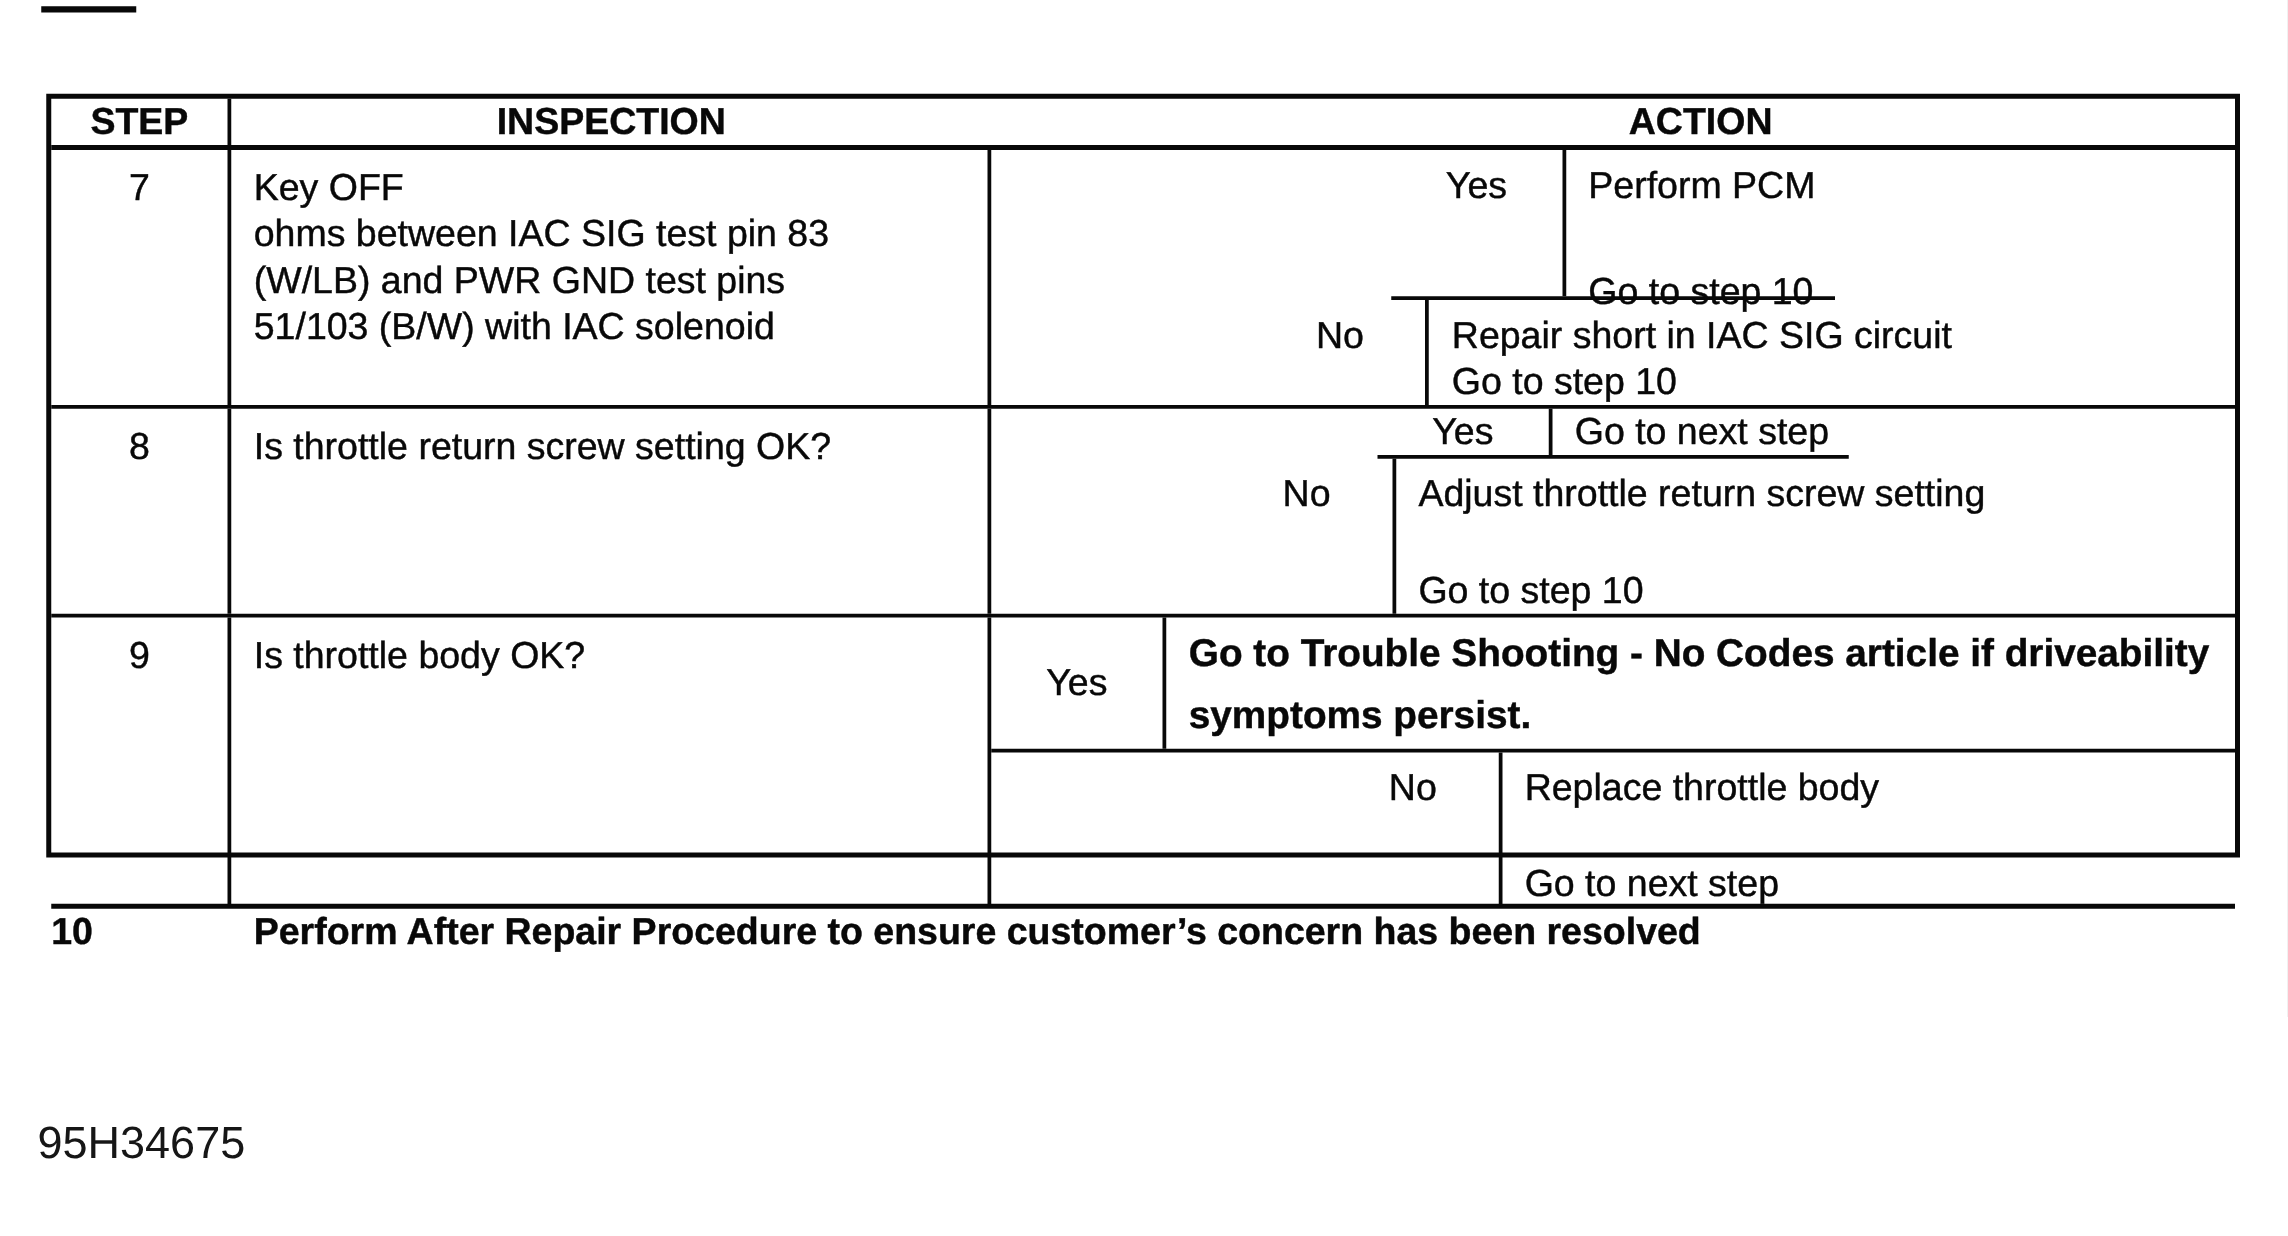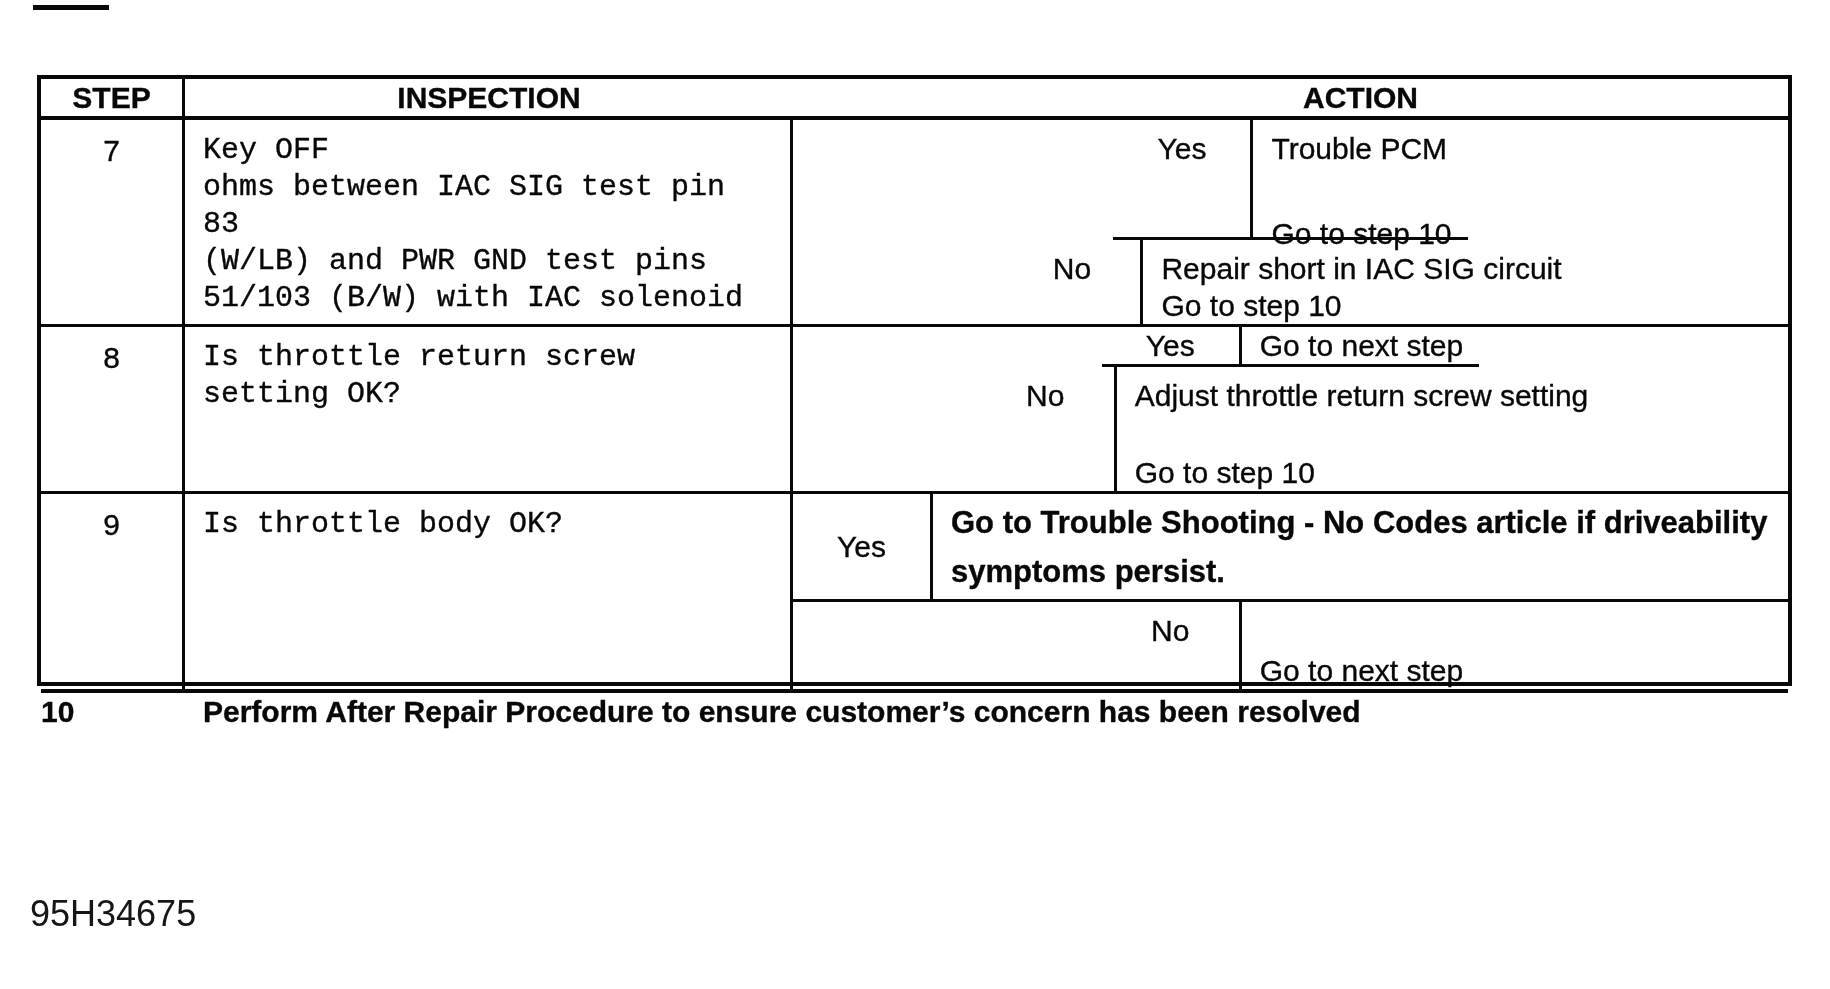--- a/index.html
+++ b/index.html
@@ -58,21 +58,20 @@
   .row9 { height: 233px; }
 
   .step-cell {
     border-right: 3px solid #080808;
     text-align: center;
     padding-top: 12px;
   }
   .insp-cell {
     border-right: 3px solid #080808;
     padding: 12px 14px 0 18px;
-    font-family: Liberation Mono, monospace;
   }
   .insp-line { display: block; }
 
   .branch { display: flex; flex-direction: column; align-items: center; }
   .subrow { display: flex; flex: 1 1 auto; }
   .subrow.yes { flex: 0 0 auto; border-bottom: 3px solid #080808; }
   .row7 .subrow.yes { height: 120px; }
   .row8 .subrow.yes { height: 40px; }
   .row9 .subrow.yes { height: 108px; }
 
@@ -145,21 +144,21 @@
       <div class="insp-cell">
         <span class="insp-line">Key OFF</span>
         <span class="insp-line">ohms between IAC SIG test pin 83</span>
         <span class="insp-line">(W/LB) and PWR GND test pins</span>
         <span class="insp-line">51/103 (B/W) with IAC solenoid</span>
       </div>
       <div class="branch">
         <div class="subrow yes">
           <div class="yn-cell">Yes</div>
           <div class="act-cell">
-            <span class="act-line">Trouble PCM</span>
+            <span class="act-line">Perform PCM</span>
             <span class="act-line gap-lg">Go to step 10</span>
           </div>
         </div>
         <div class="subrow no">
           <div class="yn-cell">No</div>
           <div class="act-cell">
             <span class="act-line">Repair short in IAC SIG circuit</span>
             <span class="act-line">Go to step 10</span>
           </div>
         </div>
@@ -196,20 +195,21 @@
       <div class="branch">
         <div class="subrow yes">
           <div class="yn-cell vcenter">Yes</div>
           <div class="act-cell vcenter">
             <span class="act-line emph">Go to Trouble Shooting - No Codes article if driveability symptoms persist.</span>
           </div>
         </div>
         <div class="subrow no">
           <div class="yn-cell">No</div>
           <div class="act-cell">
+            <span class="act-line">Replace throttle body</span>
             <span class="act-line gap">Go to next step</span>
           </div>
         </div>
       </div>
     </div>
 
     <div class="final-row">
       <div class="final-step">10</div>
       <div class="final-text">Perform After Repair Procedure to ensure customer’s concern has been resolved</div>
     </div>

